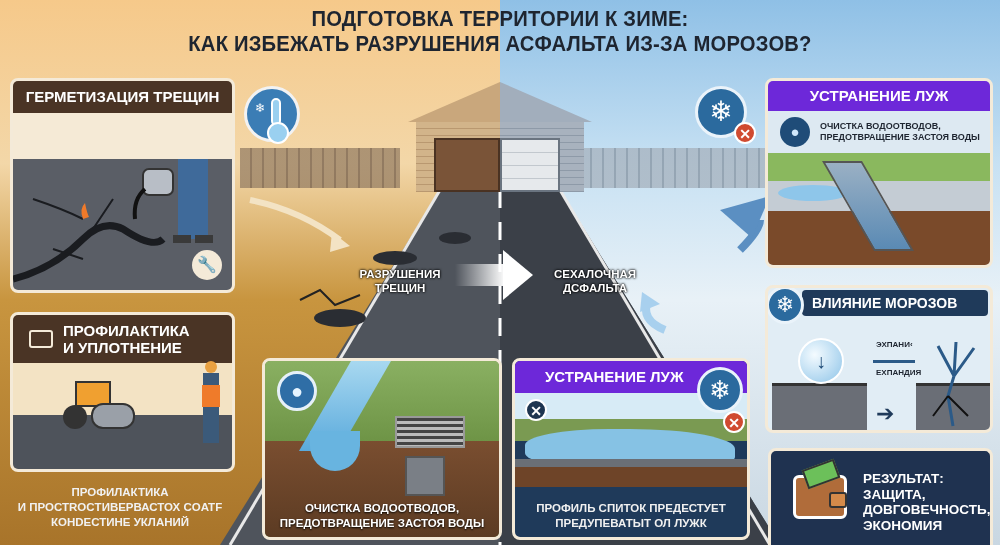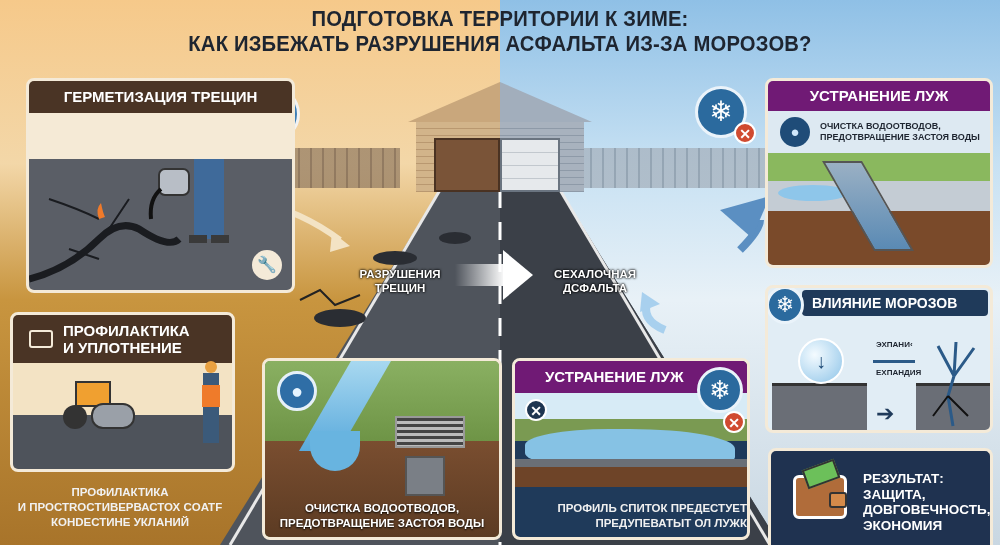--- a/index.html
+++ b/index.html
@@ -17,23 +17,23 @@
     background: repeating-linear-gradient(90deg, #a8b4c0 0 10px, #8896a4 10px 12px); opacity: .8; }
 
   .road { position: absolute; left: 0; top: 0; width: 1000px; height: 545px; }
 
   .title { position: absolute; left: 0; top: 6px; width: 1000px; text-align: center;
     font-weight: 700; color: #1e2530; font-size: 22px; line-height: 25px; letter-spacing: 0.2px;
     font-family: "Liberation Sans", sans-serif; transform: scaleX(0.92); }
 
   .panel { position: absolute; border: 3px solid #f4ead8; border-radius: 8px; overflow: hidden; }
   .panel-head-brown { background: #4a3425; color: #fff; font-weight: 700; }
-  .panel-head-navy { background: #701a75; color: #fff; font-weight: 700; }
-
-  .p1 { left: 26px; top: 78px; width: 269px; height: 215px; background: #f5ead6; }
+  .panel-head-navy { background: #6d28d9; color: #fff; font-weight: 700; }
+
+  .p1 { left: 10px; top: 78px; width: 225px; height: 215px; background: #f5ead6; }
   .p1 .head { height: 32px; font-size: 15px; line-height: 32px; text-align: center; }
   .p1 .sub { position: absolute; left: 10px; top: 36px; display: flex; align-items: center; gap: 8px; }
   .p1 .sub .txt { font-size: 9px; font-weight: 700; color: #2a2a2a; line-height: 11px; width: 90px; }
   .clock { width: 30px; height: 30px; border-radius: 50%; background: #fff; border: 3px solid #3d4a5a; position: relative; }
   .clock::before { content: ""; position: absolute; left: 12px; top: 4px; width: 2px; height: 10px; background: #333; }
   .clock::after { content: ""; position: absolute; left: 12px; top: 12px; width: 9px; height: 2px; background: #e2622a; }
   .p1 .asphalt { position: absolute; left: 0; top: 78px; width: 100%; height: 137px; background: #5a5e66; }
   .tool-badge { position: absolute; right: 10px; bottom: 10px; width: 30px; height: 30px; border-radius: 50%; background: #f4ead8; color: #2d5b8a; font-size: 16px; text-align: center; line-height: 30px; }
 
   .p2 { left: 10px; top: 312px; width: 225px; height: 160px; background: #f3e3c4; }
@@ -60,21 +60,21 @@
   .drop-badge { position: absolute; left: 12px; top: 10px; width: 40px; height: 40px; border-radius: 50%; background: #2f6ea6; border: 3px solid #e6f0f8; color: #e6f4ff; text-align: center; line-height: 34px; font-size: 20px; }
   .p3 .caption { position: absolute; left: 0; bottom: 6px; width: 100%; text-align: center; color: #fff; font-weight: 700; font-size: 11.5px; line-height: 15px; text-shadow: 0 1px 2px #000; }
 
   .p4 { left: 512px; top: 358px; width: 238px; height: 182px; background: #1f3a5a; }
   .p4 .head { position: absolute; left: 0; top: 0; width: 100%; height: 32px; font-size: 15px; line-height: 32px; padding-left: 30px; }
   .p4 .sky { position: absolute; left: 0; top: 32px; width: 100%; height: 26px; background: #d7ebf6; }
   .p4 .field { position: absolute; left: 0; top: 58px; width: 100%; height: 22px; background: #7a9a52; }
   .p4 .puddle { position: absolute; left: 10px; top: 68px; width: 210px; height: 40px; border-radius: 40% 50% 30% 40%; background: #86c2e4; }
   .p4 .road-layer { position: absolute; left: 0; top: 98px; width: 100%; height: 8px; background: #6a6f76; }
   .p4 .dirt { position: absolute; left: 0; top: 106px; width: 100%; height: 20px; background: #6e4428; }
-  .p4 .caption { position: absolute; left: 0; top: 140px; width: 100%; text-align: right; color: #f0f0f0; font-weight: 700; font-size: 11.5px; line-height: 15px; }
+  .p4 .caption { position: absolute; left: 0; top: 140px; width: 100%; text-align: center; color: #f0f0f0; font-weight: 700; font-size: 11.5px; line-height: 15px; }
   .x-badge { position: absolute; width: 22px; height: 22px; border-radius: 50%; color: #fff; text-align: center; line-height: 20px; font-size: 14px; font-weight: 700; border: 2px solid #fff; }
   .x-navy { background: #1e3550; }
   .x-red { background: #d04a30; }
   .snow-badge { position: absolute; border-radius: 50%; background: #2b6a9e; border: 3px solid #eaf3fa; color: #fff; text-align: center; }
 
   .p5 { left: 765px; top: 78px; width: 228px; height: 190px; background: #dde9f2; }
   .p5 .head { height: 30px; font-size: 15px; line-height: 30px; text-align: center; }
   .p5 .sub { position: absolute; left: 12px; top: 36px; display: flex; align-items: center; gap: 10px; }
   .p5 .sub .icon { width: 30px; height: 30px; border-radius: 50%; background: #1f4c78; color: #cfe7fb; text-align: center; line-height: 30px; font-size: 15px; }
   .p5 .sub .txt { font-size: 9px; font-weight: 700; color: #1e2530; line-height: 11px; }

